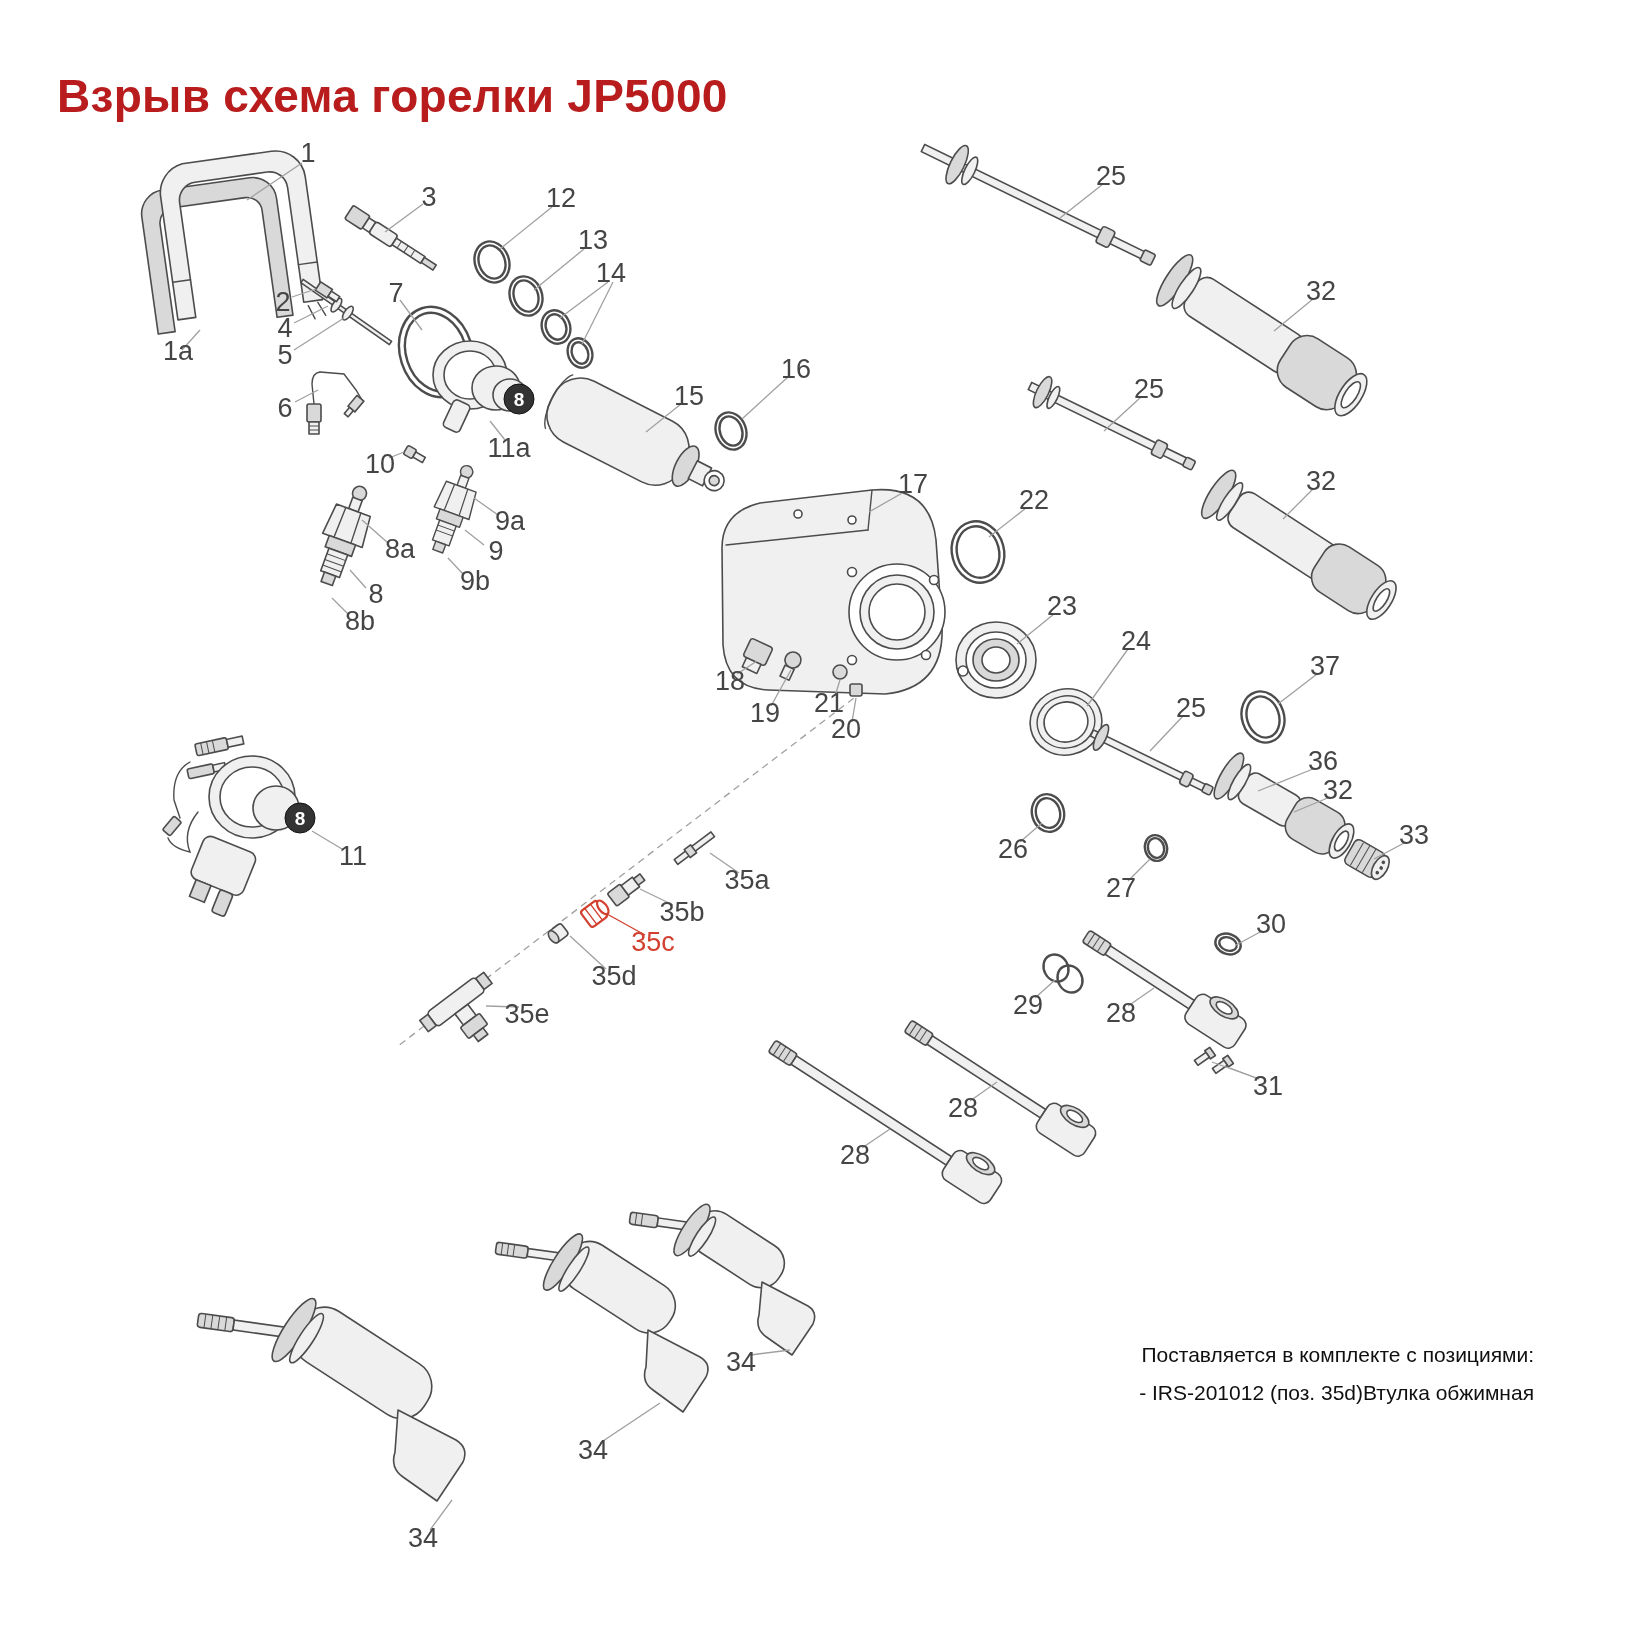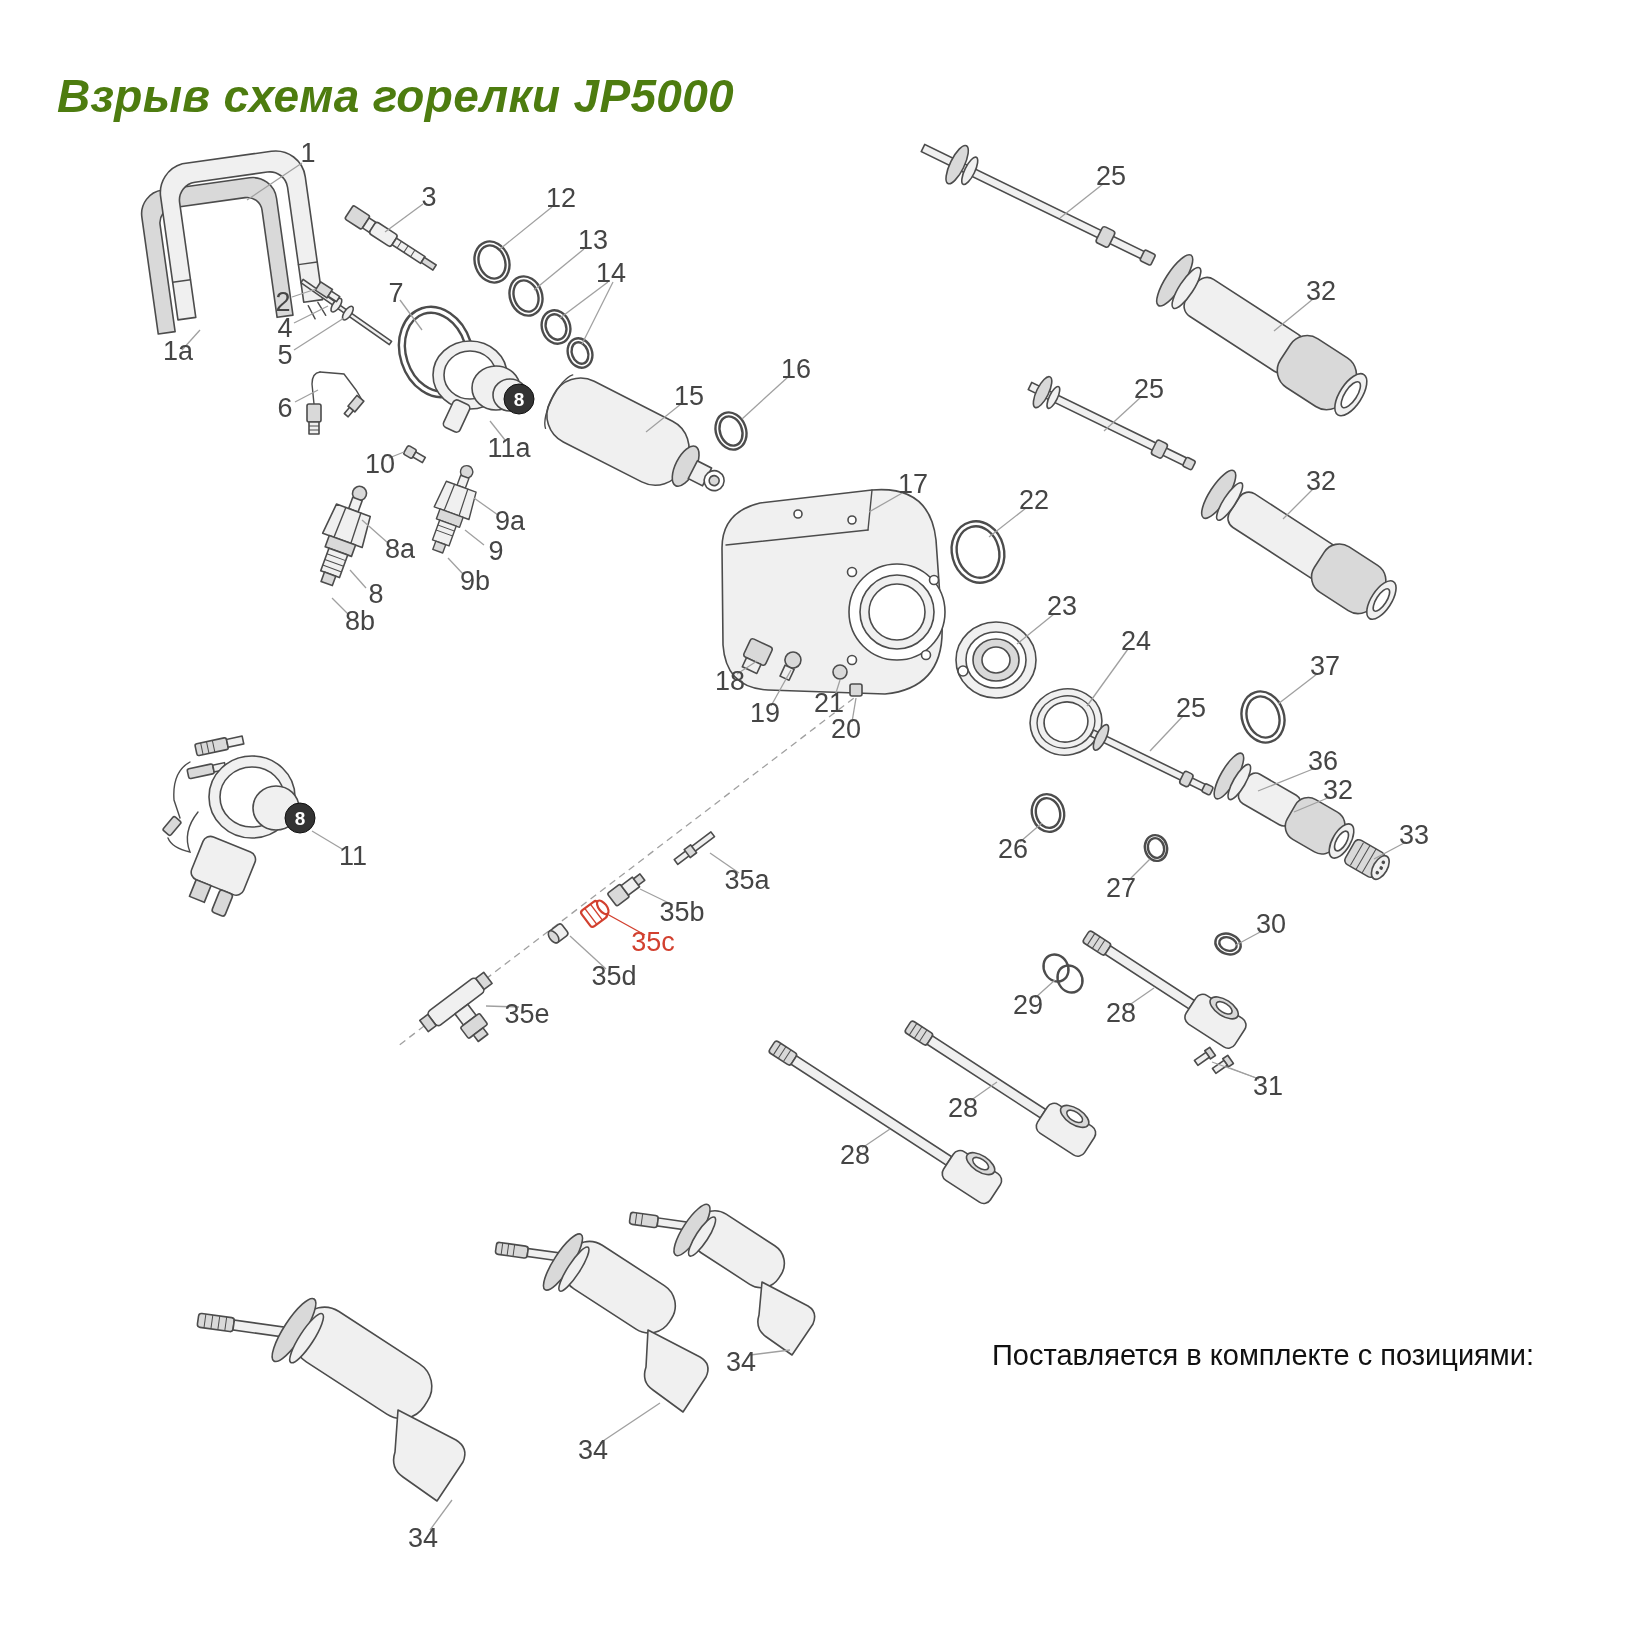--- a/index.html
+++ b/index.html
@@ -1,21 +1,21 @@
 <!DOCTYPE html>
 <html><head>
 <meta charset="utf-8">
 <style>
   html,body{margin:0;padding:0;background:#fff;}
   .stage{position:relative;width:1652px;height:1652px;background:#fff;
          font-family:"Liberation Sans",sans-serif;overflow:hidden;}
   .title{position:absolute;left:57px;top:38px;font-size:46px;font-weight:600;
-         color:#4d7c0f;letter-spacing:.3px;font-style:italic;}
+         color:#b91c1c;letter-spacing:.3px;}
   .notes{position:absolute;right:118px;top:1336px;text-align:right;
-         font-size:29px;line-height:38px;color:#101010;}
+         font-size:21px;line-height:38px;color:#101010;}
   svg.diagram{position:absolute;left:0;top:0;}
 
   
   .p  {fill:#f0f0f0;stroke:#4c4c4c;stroke-width:1.6;stroke-linejoin:round;}
   .pd {fill:#d9d9d9;stroke:#4c4c4c;stroke-width:1.6;stroke-linejoin:round;}
   .pw {fill:#ffffff;stroke:#4c4c4c;stroke-width:1.6;}
   .ln {fill:none;stroke:#4c4c4c;stroke-width:1.4;stroke-linecap:round;}
   .kn {stroke:#4c4c4c;stroke-width:1;}
   .or {fill:none;stroke:#4c4c4c;stroke-width:2.4;}
   .dark{fill:#4c4c4c;}
@@ -577,15 +577,16 @@
       <text class="lbl lblr" x="653" y="951">35c</text>
       <text class="lbl" x="614" y="985">35d</text>
       <text class="lbl" x="527" y="1023">35e</text>
       <text class="lbl" x="1323" y="770">36</text>
       <text class="lbl" x="1325" y="675">37</text>
     </g>
   </svg>
 
   <div class="notes">
     <div>Поставляется в комплекте с позициями:</div>
+    <div>- IRS-201012 (поз. 35d)Втулка обжимная</div>
   </div>
 
 </div>
 
 </body></html>

